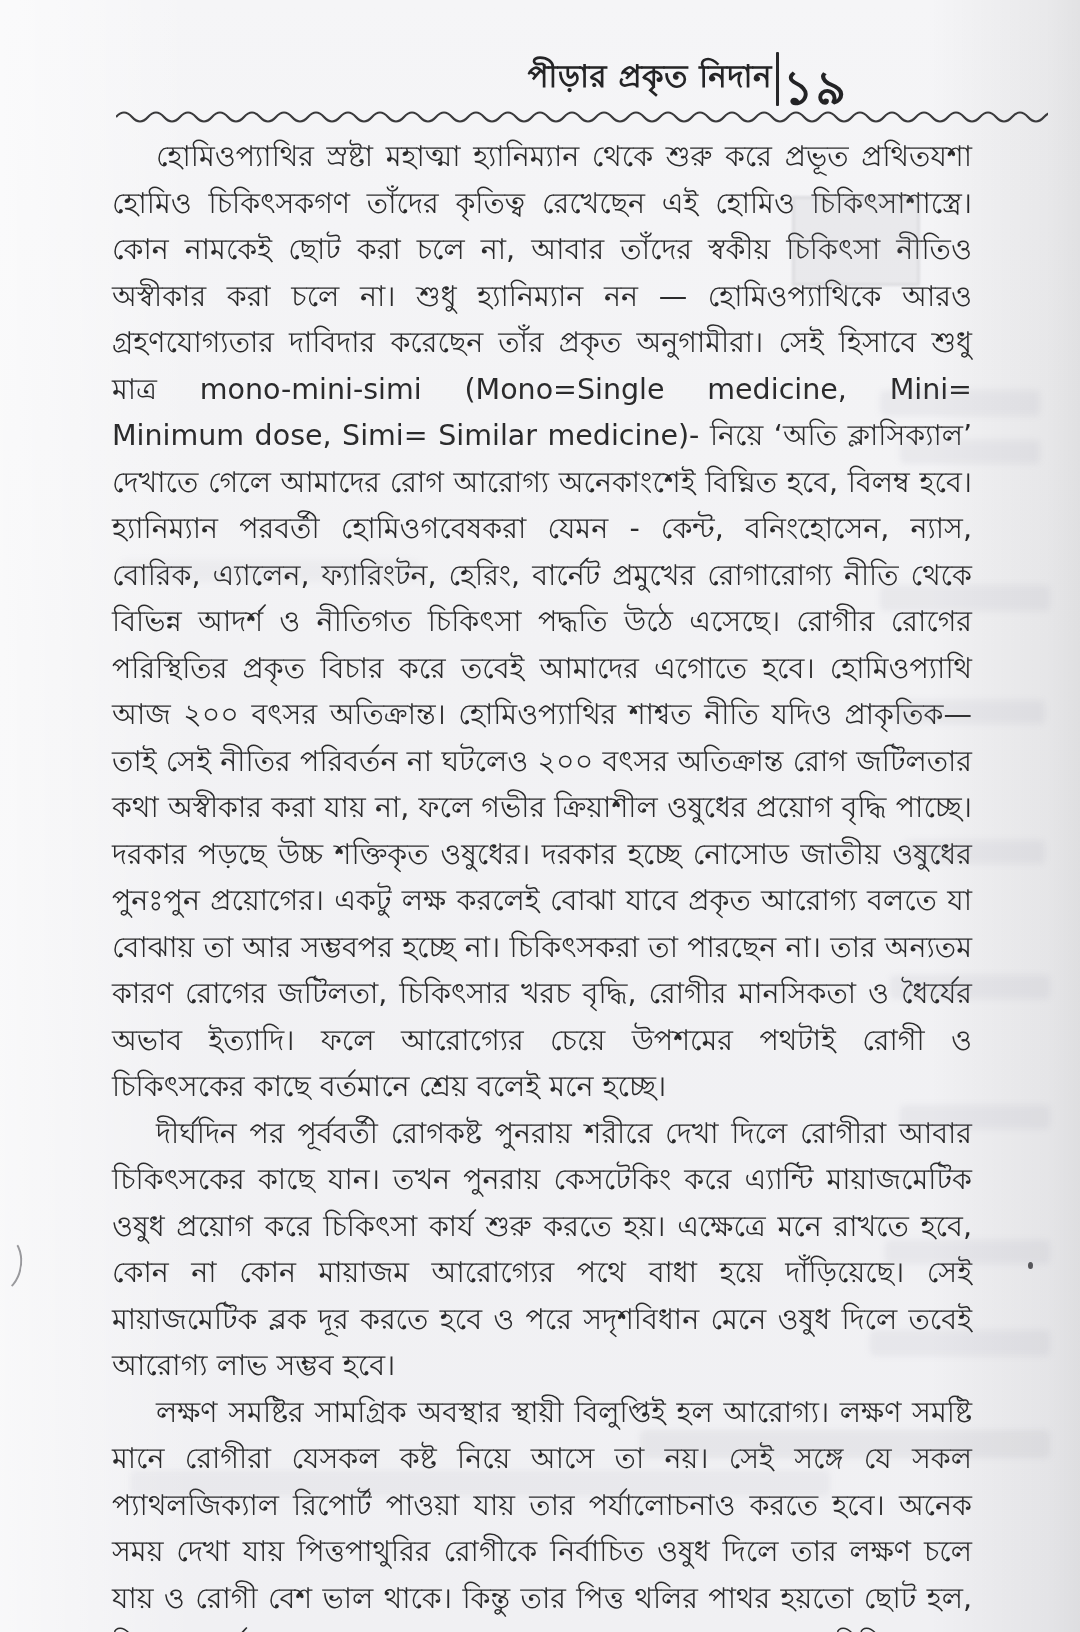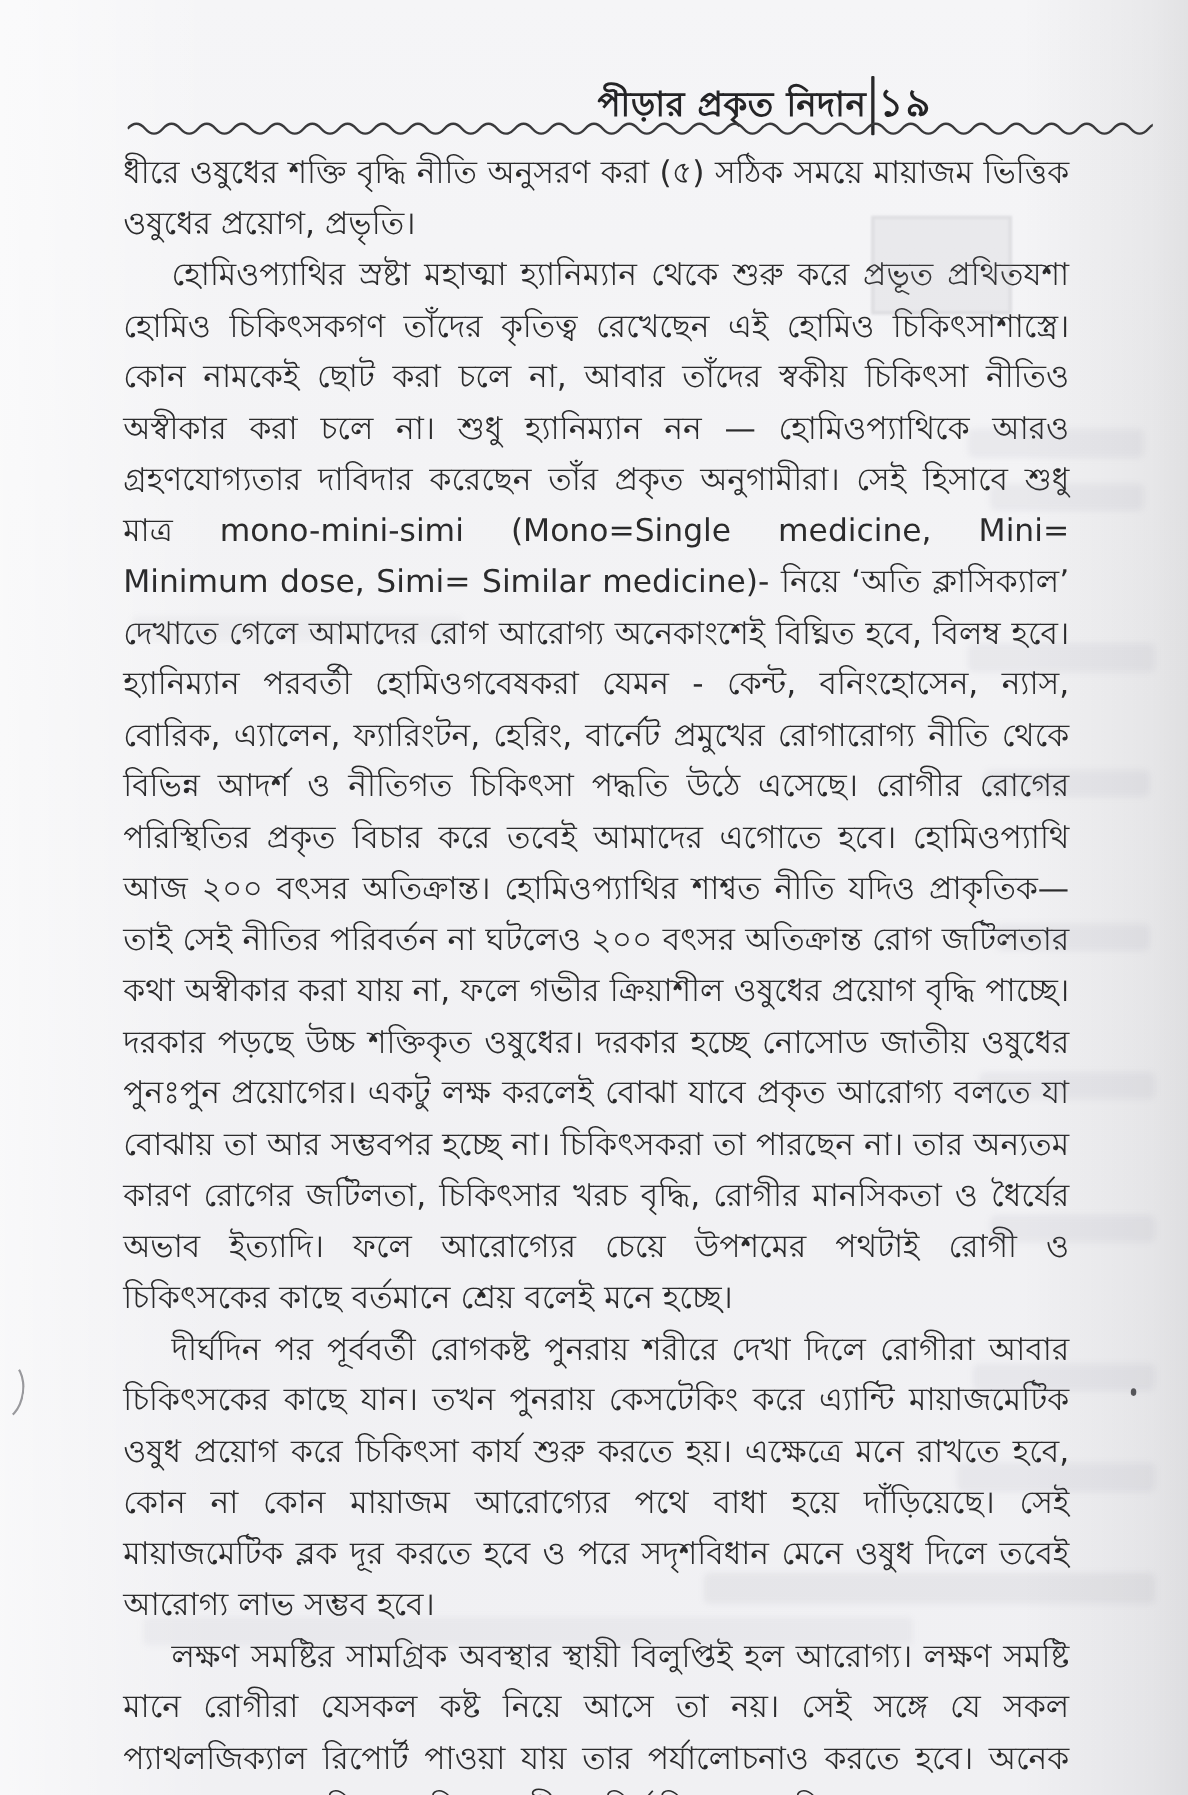--- a/index.html
+++ b/index.html
@@ -15,32 +15,32 @@
     color: #2b2b2c;
     background:
       linear-gradient(90deg, rgba(255,255,255,0.55) 0%, rgba(255,255,255,0) 18%),
       linear-gradient(90deg, rgba(0,0,0,0) 86%, rgba(0,0,0,0.05) 97%, rgba(0,0,0,0.08) 100%),
       linear-gradient(180deg, #f5f5f7 0%, #f2f2f4 40%, #f0f0f3 100%);
   }
 
   
   .header {
     position: absolute;
-    top: 66px; right: 232px;
-    display: flex; align-items: center; gap: 4px;
+    top: 52px; right: 232px;
+    display: flex; align-items: flex-start; gap: 4px;
     white-space: nowrap;
   }
   .header-title {
     font-size: 31px; font-weight: 600; letter-spacing: 0.5px; color: #242426;
   }
   .header-divider {
     width: 3px; height: 54px; background: #28282a; border-radius: 1px;
   }
   .header-page-number {
-    font-size: 35px; font-weight: 600; color: #232325; letter-spacing: 2px;
+    font-size: 47px; font-weight: 600; color: #232325; letter-spacing: 2px;
   }
 
   
   .wavy-rule {
     position: absolute; left: 116px; top: 108px;
     width: 932px; height: 16px;
   }
 
   
   .body-text {
@@ -94,21 +94,20 @@
     <span class="header-title">পীড়ার প্রকৃত নিদান</span>
     <span class="header-divider"></span>
     <span class="header-page-number">১৯</span>
   </div>
 
   <svg class="wavy-rule" width="932" height="16" viewBox="0 0 932 16">
     <path fill="none" stroke="#3a3a3c" stroke-width="2.2" d="M0,9 q8,-9 16,0 t16,0 t16,0 t16,0 t16,0 t16,0 t16,0 t16,0 t16,0 t16,0 t16,0 t16,0 t16,0 t16,0 t16,0 t16,0 t16,0 t16,0 t16,0 t16,0 t16,0 t16,0 t16,0 t16,0 t16,0 t16,0 t16,0 t16,0 t16,0 t16,0 t16,0 t16,0 t16,0 t16,0 t16,0 t16,0 t16,0 t16,0 t16,0 t16,0 t16,0 t16,0 t16,0 t16,0 t16,0 t16,0 t16,0 t16,0 t16,0 t16,0 t16,0 t16,0 t16,0 t16,0 t16,0 t16,0 t16,0 t16,0 t16,0 t16,0"></path>
   </svg>
 
   <div class="body-text">
-    <p>ধীরে ওষুধের শক্তি বৃদ্ধি নীতি অনুসরণ করা (৫) সঠিক সময়ে মায়াজম ভিত্তিক ওষুধের প্রয়োগ, প্রভৃতি।</p>
     <p class="indent">হোমিওপ্যাথির স্রষ্টা মহাত্মা হ্যানিম্যান থেকে শুরু করে প্রভূত প্রথিতযশা হোমিও চিকিৎসকগণ তাঁদের কৃতিত্ব রেখেছেন এই হোমিও চিকিৎসাশাস্ত্রে। কোন নামকেই ছোট করা চলে না, আবার তাঁদের স্বকীয় চিকিৎসা নীতিও অস্বীকার করা চলে না। শুধু হ্যানিম্যান নন — হোমিওপ্যাথিকে আরও গ্রহণযোগ্যতার দাবিদার করেছেন তাঁর প্রকৃত অনুগামীরা। সেই হিসাবে শুধু মাত্র mono-mini-simi (Mono=Single medicine, Mini= Minimum dose, Simi= Similar medicine)- নিয়ে ‘অতি ক্লাসিক্যাল’ দেখাতে গেলে আমাদের রোগ আরোগ্য অনেকাংশেই বিঘ্নিত হবে, বিলম্ব হবে। হ্যানিম্যান পরবর্তী হোমিওগবেষকরা যেমন - কেন্ট, বনিংহোসেন, ন্যাস, বোরিক, এ্যালেন, ফ্যারিংটন, হেরিং, বার্নেট প্রমুখের রোগারোগ্য নীতি থেকে বিভিন্ন আদর্শ ও নীতিগত চিকিৎসা পদ্ধতি উঠে এসেছে। রোগীর রোগের পরিস্থিতির প্রকৃত বিচার করে তবেই আমাদের এগোতে হবে। হোমিওপ্যাথি আজ ২০০ বৎসর অতিক্রান্ত। হোমিওপ্যাথির শাশ্বত নীতি যদিও প্রাকৃতিক—তাই সেই নীতির পরিবর্তন না ঘটলেও ২০০ বৎসর অতিক্রান্ত রোগ জটিলতার কথা অস্বীকার করা যায় না, ফলে গভীর ক্রিয়াশীল ওষুধের প্রয়োগ বৃদ্ধি পাচ্ছে। দরকার পড়ছে উচ্চ শক্তিকৃত ওষুধের। দরকার হচ্ছে নোসোড জাতীয় ওষুধের পুনঃপুন প্রয়োগের। একটু লক্ষ করলেই বোঝা যাবে প্রকৃত আরোগ্য বলতে যা বোঝায় তা আর সম্ভবপর হচ্ছে না। চিকিৎসকরা তা পারছেন না। তার অন্যতম কারণ রোগের জটিলতা, চিকিৎসার খরচ বৃদ্ধি, রোগীর মানসিকতা ও ধৈর্যের অভাব ইত্যাদি। ফলে আরোগ্যের চেয়ে উপশমের পথটাই রোগী ও চিকিৎসকের কাছে বর্তমানে শ্রেয় বলেই মনে হচ্ছে।</p>
     <p class="indent">দীর্ঘদিন পর পূর্ববর্তী রোগকষ্ট পুনরায় শরীরে দেখা দিলে রোগীরা আবার চিকিৎসকের কাছে যান। তখন পুনরায় কেসটেকিং করে এ্যান্টি মায়াজমেটিক ওষুধ প্রয়োগ করে চিকিৎসা কার্য শুরু করতে হয়। এক্ষেত্রে মনে রাখতে হবে, কোন না কোন মায়াজম আরোগ্যের পথে বাধা হয়ে দাঁড়িয়েছে। সেই মায়াজমেটিক ব্লক দূর করতে হবে ও পরে সদৃশবিধান মেনে ওষুধ দিলে তবেই আরোগ্য লাভ সম্ভব হবে।</p>
     <p class="indent"><span class="lead-bold">লক্ষণ সমষ্টির সামগ্রিক অবস্থার স্থায়ী বিলুপ্তিই হল আরোগ্য।</span><span> লক্ষণ সমষ্টি মানে রোগীরা যেসকল কষ্ট নিয়ে আসে তা নয়। সেই সঙ্গে যে সকল প্যাথলজিক্যাল রিপোর্ট পাওয়া যায় তার পর্যালোচনাও করতে হবে। অনেক সময় দেখা যায় পিত্তপাথুরির রোগীকে নির্বাচিত ওষুধ দিলে তার লক্ষণ চলে যায় ও রোগী বেশ ভাল থাকে। কিন্তু তার পিত্ত থলির পাথর হয়তো ছোট হল, কিছু সম্পূর্ণ চলে গেল না। অতএব প্রকৃত আরোগ্য সম্বন্ধে চিকিৎসককে সচেতন হতে হবে।</span></p>
   </div>
 
   <div class="ghost-box"></div>
   <div class="ghost" style="left:880px; top:390px;  width:160px; height:26px;"></div>
   <div class="ghost" style="left:900px; top:440px;  width:140px; height:24px;"></div>
   <div class="ghost" style="left:120px; top:560px;  width:300px; height:22px; background:rgba(120,120,135,0.05);"></div>
   <div class="ghost" style="left:880px; top:585px;  width:170px; height:26px;"></div>

